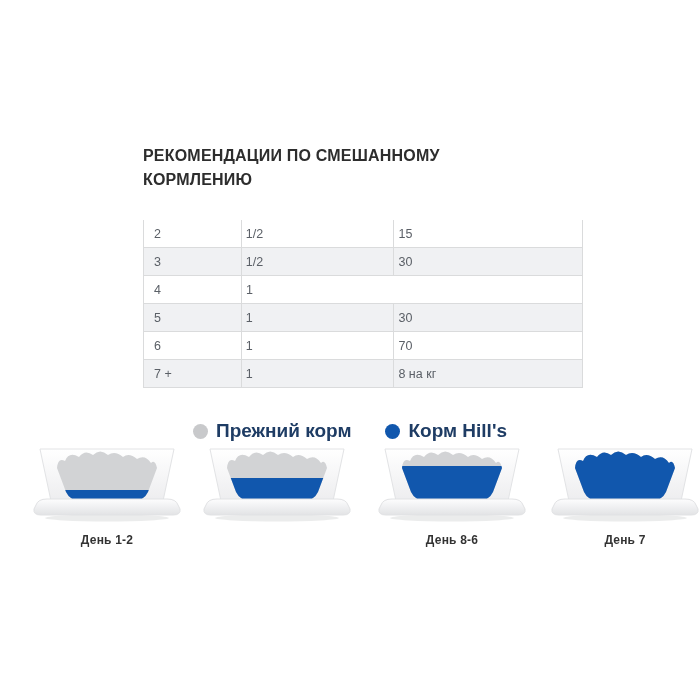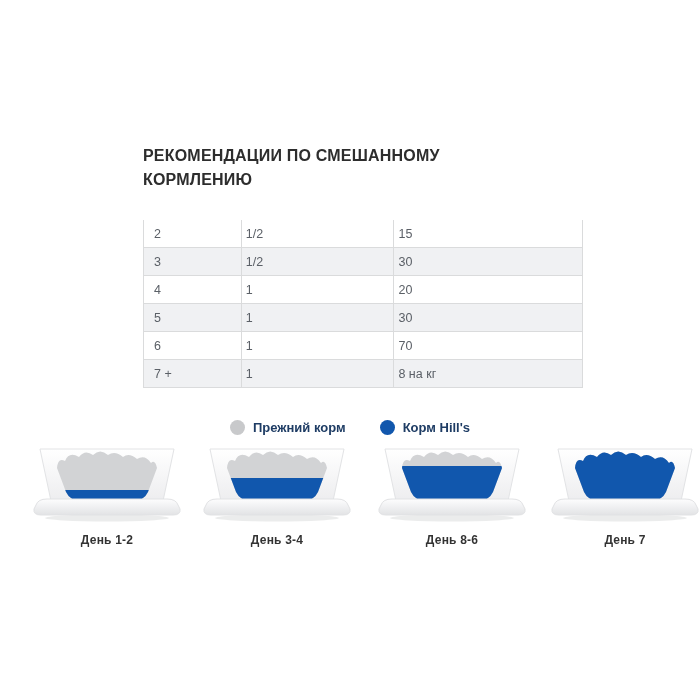--- a/index.html
+++ b/index.html
@@ -19,21 +19,21 @@
     display:flex; height:28px; color:#5b6067; background:#ffffff;
     border-bottom:1px solid #dadbdc; border-left:1px solid #dadbdc; border-right:1px solid #dadbdc;
     box-sizing:border-box;
   }
   .trow.alt { background:#f0f1f3; }
   .td { box-sizing:border-box; display:flex; align-items:center; height:100%; padding-left:10px; }
   .td + .td { border-left:1px solid #dadbdc; padding-left:4px; }
   .col0 { width:97px; } .col1 { width:153px; } .col2 { width:189px; }
 
   .legend { position:absolute; left:0; top:420px; width:700px; display:flex; justify-content:center; gap:34px; }
-  .legend-item { display:flex; align-items:center; gap:8px; font-weight:bold; font-size:13px; color:#1e3c64; }
+  .legend-item { display:flex; align-items:center; gap:8px; font-weight:bold; font-size:19px; color:#1e3c64; }
   .dot { width:15px; height:15px; border-radius:50%; display:inline-block; }
 
   .bowl-row { position:absolute; left:0; top:0; width:700px; height:700px; }
   .bowl-wrap { position:absolute; top:446px; width:160px; text-align:center; }
   .bowl-label { margin-top:5px; font-weight:bold; font-size:12px; color:#333333; letter-spacing:.2px; }
 </style>
 </head>
 <body>
 
 <div class="page">
@@ -47,21 +47,20 @@
           <div class="td col2">15</div>
         </div>
         <div class="trow alt">
           <div class="td col0">3</div>
           <div class="td col1">1/2</div>
           <div class="td col2">30</div>
         </div>
         <div class="trow">
           <div class="td col0">4</div>
           <div class="td col1">1</div>
-          <div class="td col2">20</div>
         </div>
         <div class="trow alt">
           <div class="td col0">5</div>
           <div class="td col1">1</div>
           <div class="td col2">30</div>
         </div>
         <div class="trow">
           <div class="td col0">6</div>
           <div class="td col1">1</div>
           <div class="td col2">70</div>
@@ -122,21 +121,21 @@
               <path d="M30,22 Q31,11 38,15 Q42,5 52,11 Q58,3 66,9 Q73,2 81,9 Q88,4 96,11 Q102,6 110,13 Q118,8 124,17 Q128,13 130,22 L121,46 Q117,55 104,56 L56,56 Q43,55 39,46 Z"></path>
             </clipPath>
           </defs>
           <ellipse cx="80" cy="72" rx="62" ry="3.5" fill="rgba(120,125,130,0.15)"></ellipse>
           <path d="M13,3 L147,3 L136,55 Q135,58 132,58 L28,58 Q25,58 24,55 Z" fill="url(#dg1)" stroke="#e2e3e5" stroke-width="1"></path>
           <g clip-path="url(#fc1)">
             <rect x="20" y="0" width="120" height="60" fill="#d2d3d5"></rect>
             <rect x="20" y="32" width="120" height="28" fill="#1157ad"></rect>
           </g>
           <path d="M20,53 L140,53 Q149,53 151,59 L153,63 Q154,69 146,69 L14,69 Q6,69 7,63 L9,59 Q11,53 20,53 Z" fill="url(#tg1)" stroke="#e1e2e4" stroke-width="1"></path>
-        </svg><div class="bowl-label">День 3-4</div></div>
+        </svg></div>
       <div class="bowl-wrap" style="left: 372px;"><svg width="160" height="78" viewBox="0 0 160 78">
           <defs>
             <linearGradient id="dg2" x1="0" y1="0" x2="0" y2="1">
               <stop offset="0" stop-color="#ffffff"></stop>
               <stop offset="1" stop-color="#ececee"></stop>
             </linearGradient>
             <linearGradient id="tg2" x1="0" y1="0" x2="0" y2="1">
               <stop offset="0" stop-color="#fdfdfe"></stop>
               <stop offset="1" stop-color="#e2e3e5"></stop>
             </linearGradient>

